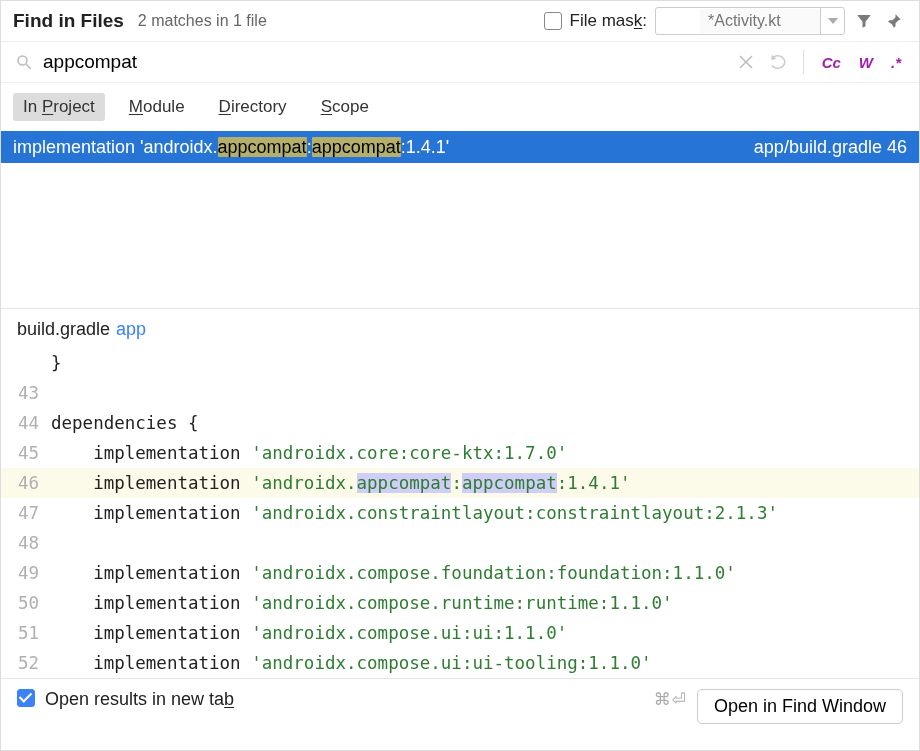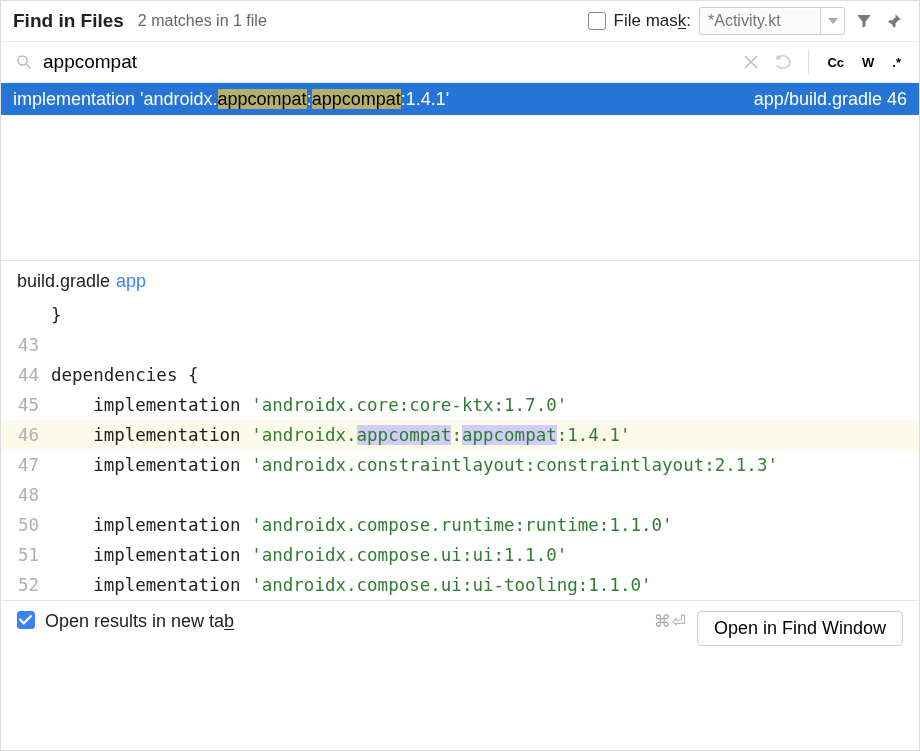--- a/index.html
+++ b/index.html
@@ -8,30 +8,30 @@
   
   .hdr { display: flex; align-items: center; gap: 14px; padding: 6px 14px 6px 12px; border-bottom: 1px solid #eee; }
   .title { font-weight: 700; font-size: 19px; }
   .subtitle { color: #666; font-size: 16px; }
   .spacer { flex: 1; }
   .hdr-right { display: flex; align-items: center; gap: 8px; }
   .checkbox { width: 18px; height: 18px; border: 1.5px solid #888; border-radius: 3px; cursor: pointer; position: relative; }
   .mask-label { font-size: 17px; user-select: none; }
   .u { text-decoration: underline; text-underline-offset: 2px; }
   .mask-input-wrap { display: flex; align-items: center; border: 1px solid #ccc; border-radius: 3px; height: 28px; }
-  .mask-input { border: none; outline: none; width: 120px; padding: 3px 8px; color: #aaa; font-size: 16px; font-style: normal; }
+  .mask-input { border: none; outline: none; width: 120px; padding: 3px 8px; color: #aaa; font-size: 16px; font-style: normal; margin-left: 44px; }
   .mask-dd { width: 24px; height: 26px; border-left: 1px solid #ccc; display: flex; align-items: center; justify-content: center; cursor: pointer; }
   .hdr-icon { width: 22px; height: 22px; display: flex; align-items: center; justify-content: center; color: #808080; cursor: pointer; }
   
   .searchrow { display: flex; align-items: center; padding: 8px 14px; gap: 10px; border-bottom: 1px solid #eee; }
   .magnify { width: 18px; height: 18px; color: #aaa; }
   .search-input { border: none; outline: none; flex: 1; font-size: 19px; }
   .search-ctrl { width: 22px; height: 22px; display: flex; align-items: center; justify-content: center; color: #bbb; cursor: pointer; }
   .vbar { width: 1px; height: 24px; background: #ddd; margin: 0 4px; }
-  .toggle { font-family: Arial, sans-serif; font-size: 13px; font-weight: 600; color: #000000; cursor: pointer; padding: 2px 4px; }
+  .toggle { font-family: Arial, sans-serif; font-size: 15px; font-weight: 600; color: #a21caf; cursor: pointer; padding: 2px 4px; font-style: italic; }
   
   .scoperow { display: flex; align-items: center; gap: 14px; padding: 10px 12px; }
   .scope-tab { font-size: 17px; color: #333; cursor: pointer; padding: 4px 10px; border-radius: 3px; }
   .scope-tab.active { background: #dddcdc; }
   
   .resultrow { background: #2675D6; color: #fff; display: flex; align-items: center; font-size: 18px; padding: 4px 12px; height: 32px; font-family: Arial, sans-serif; }
   .result-text { white-space: nowrap; overflow: hidden; }
   .hl { background: #b4af6a; color: #000; border-radius: 1px; }
   .result-path { font-size: 18px; white-space: nowrap; margin-left: 28px; }
   .gap-area { height: 146px; background: #fff; border-bottom: 1px solid #e5e5e5; }
@@ -107,20 +107,26 @@
           <path d="M3 4 A8 7 0 1 1 3 12" stroke="#ccc" stroke-width="1.8" fill="none"></path>
           <path d="M3 0 L3 6 L8 4 Z" fill="#ccc"></path>
         </svg>
     </div>
     <div class="vbar"></div>
     <div class="toggle">Cc</div>
     <div class="toggle">W</div>
     <div class="toggle">.*</div>
   </div>
 
+  <div class="scoperow" id="scope-host">
+      <div class="scope-tab active">In <span class="u">P</span>roject</div>
+      <div class="scope-tab"><span class="u">M</span>odule</div>
+      <div class="scope-tab"><span class="u">D</span>irectory</div>
+      <div class="scope-tab"><span class="u">S</span>cope</div>
+    </div>
 
   <div class="resultrow">
     <span class="result-text">
       <span>implementation 'androidx.</span><span class="hl">appcompat</span><span>:</span><span class="hl">appcompat</span><span>:1.4.1'</span>
     </span>
     <span class="spacer"></span>
     <span class="result-path">
       <span>app/build.gradle</span>&nbsp;<span>46</span>
     </span>
   </div>
@@ -154,20 +160,24 @@
       </div>
       <div class="erow">
         <div class="gutter">47</div>
         <div class="code">    implementation <span class="str">'androidx.constraintlayout:constraintlayout:2.1.3'</span></div>
       </div>
       <div class="erow">
         <div class="gutter">48</div>
         <div class="code"></div>
       </div>
       <div class="erow">
+        <div class="gutter">49</div>
+        <div class="code">    implementation <span class="str">'androidx.compose.foundation:foundation:1.1.0'</span></div>
+      </div>
+      <div class="erow">
         <div class="gutter">50</div>
         <div class="code">    implementation <span class="str">'androidx.compose.runtime:runtime:1.1.0'</span></div>
       </div>
       <div class="erow">
         <div class="gutter">51</div>
         <div class="code">    implementation <span class="str">'androidx.compose.ui:ui:1.1.0'</span></div>
       </div>
       <div class="erow">
         <div class="gutter">52</div>
         <div class="code">    implementation <span class="str">'androidx.compose.ui:ui-tooling:1.1.0'</span></div>

